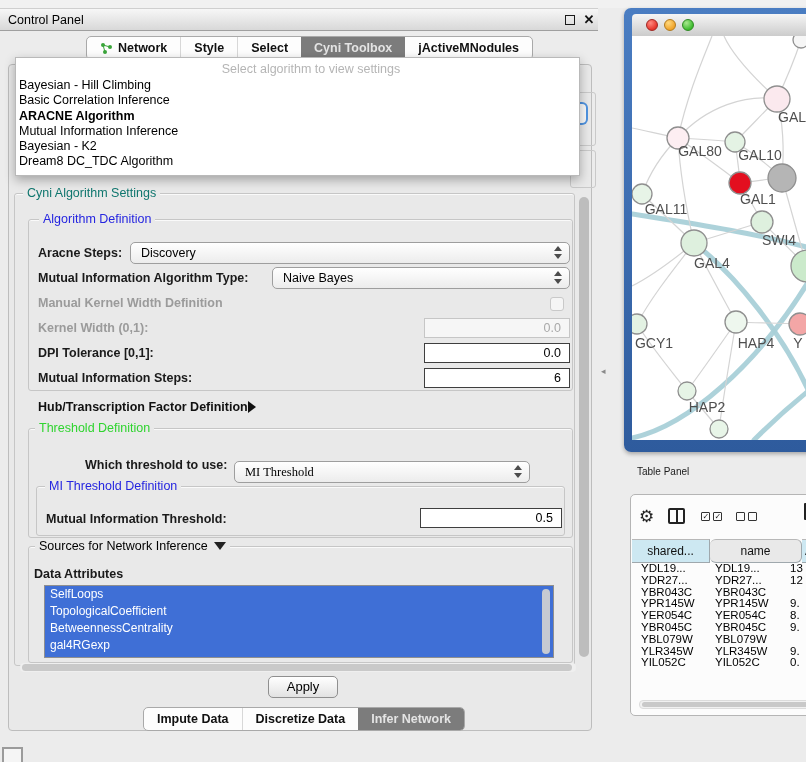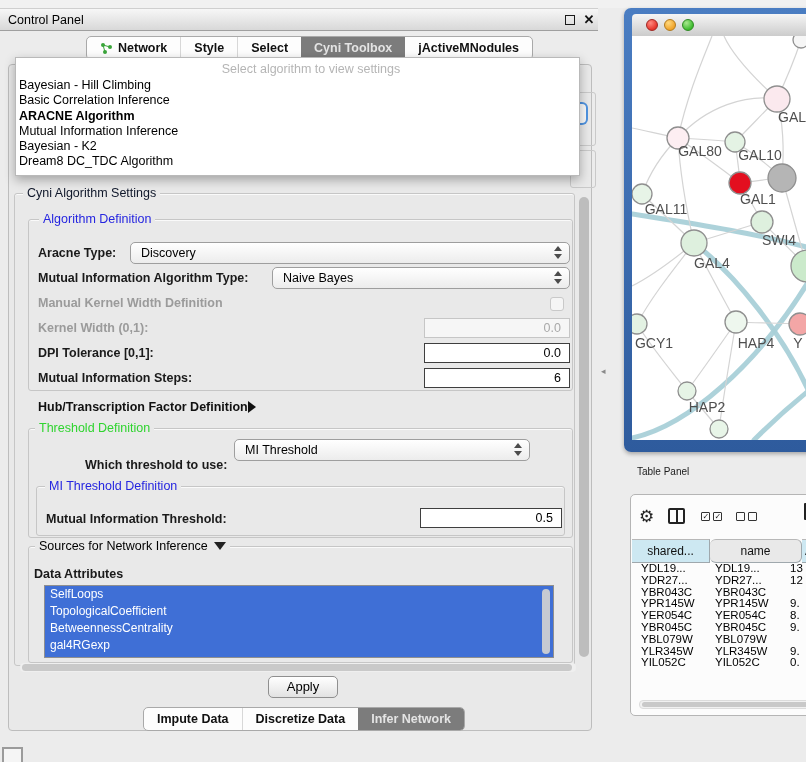--- a/index.html
+++ b/index.html
@@ -36,21 +36,21 @@
     border:1px solid #b9b9b9; box-shadow:0 4px 10px rgba(0,0,0,.3); z-index:20; }
   #algo-placeholder { text-align:center; padding-top:4px; font-size:12.5px; color:#b5b5b5;padding-left:27px; }
   #algo-list { padding:2px 0 0 3px; }
   #algo-list .opt { font-size:12.5px; line-height:15.3px; color:#000; }
   #algo-list .opt.sel { font-weight:bold; }
 
   
   .grp { position:absolute; border:1px solid #c6c6c6; border-radius:3px; box-shadow:0 1px 0 #fafafa inset; }
   .grp-label { position:absolute; top:-8px; background:#e9e9e9; padding:0 4px; font-size:12.5px; white-space:nowrap; }
   #grp-cyni { left:14px; top:193px; width:561px; height:473px; }
-  #grp-cyni > .grp-label { left:8px; color:#0f172a; }
+  #grp-cyni > .grp-label { left:8px; color:#0f766e; }
   #grp-algo { left:28px; top:219px; width:545px; height:172px; }
   #grp-algo > .grp-label { left:10px; color:#2525e0; }
   #grp-threshold { left:28px; top:428px; width:545px; height:110px; }
   #grp-threshold > .grp-label { left:6px; color:#2fd42f; }
   #grp-mith { left:36px; top:486px; width:529px; height:50px; }
   #grp-mith > .grp-label { left:8px; color:#2525e0; }
   #grp-sources { left:28px; top:546px; width:545px; height:117px; }
   #grp-sources > .grp-label { left:6px; color:#000; display:flex; align-items:center; gap:6px; }
 
   .lbl { position:absolute; font-size:12.5px; font-weight:bold; color:#1a1a1a; white-space:nowrap; }
@@ -180,21 +180,21 @@
   </div>
 
   <div class="grp" id="grp-cyni">
     <span class="grp-label">Cyni Algorithm Settings</span>
   </div>
 
   <div class="grp" id="grp-algo">
     <span class="grp-label">Algorithm Definition</span>
   </div>
 
-  <span class="lbl" style="left:38px; top:246px;">Aracne Type:</span>
+  <span class="lbl" style="left:38px; top:246px;">Aracne Steps:</span>
   <div class="combo" style="left:130px; top:242px; width:440px;">
     <span>Discovery</span>
     <span class="steppers">
         <span class="up"></span>
         <span class="dn"></span>
       </span>
   </div>
 
   <span class="lbl" style="left:38px; top:271px;">Mutual Information Algorithm Type:</span>
   <div class="combo" style="left:272px; top:267px; width:298px;">
@@ -219,21 +219,21 @@
 
   <div id="hub-row">
     <span>Hub/Transcription Factor Definition</span>
     <span class="arrow-right"></span>
   </div>
 
   <div class="grp" id="grp-threshold">
     <span class="grp-label">Threshold Definition</span>
   </div>
   <span class="lbl" style="left:85px; top:458px;">Which threshold to use:</span>
-  <div class="combo" style="left:234px; top:439px; width:296px;">
+  <div class="combo" style="left:234px; top:461px; width:296px;font-family:Liberation Serif, serif;">
     <span>MI Threshold</span>
     <span class="steppers">
         <span class="up"></span>
         <span class="dn"></span>
       </span>
   </div>
 
   <div class="grp" id="grp-mith">
     <span class="grp-label">MI Threshold Definition</span>
   </div>

